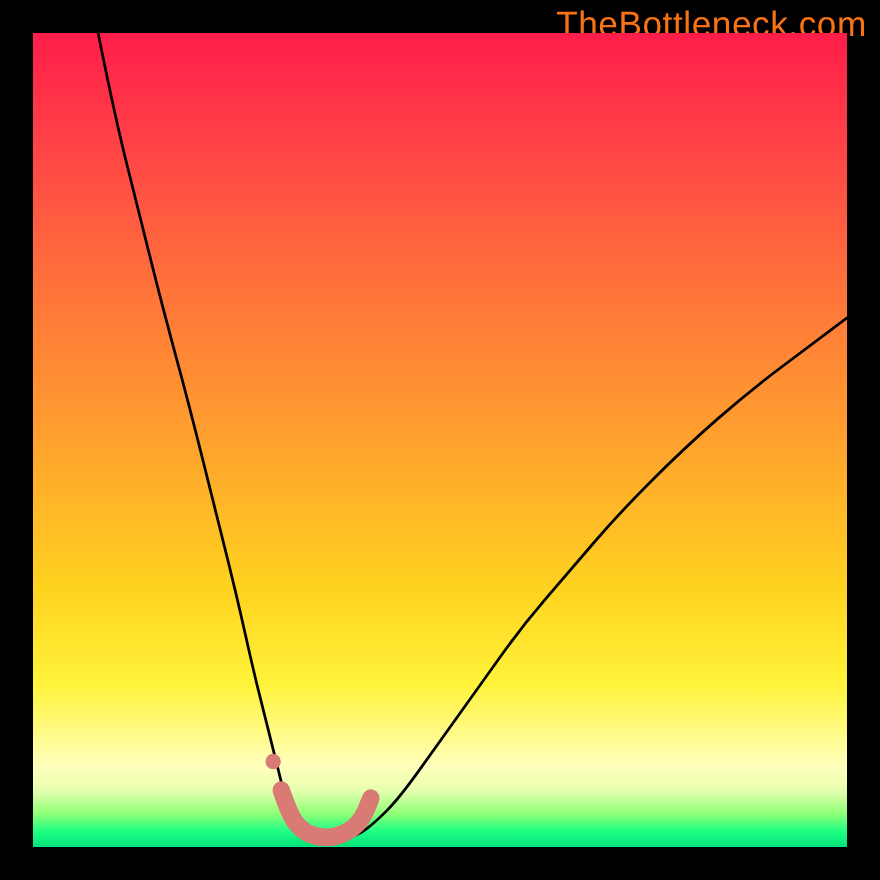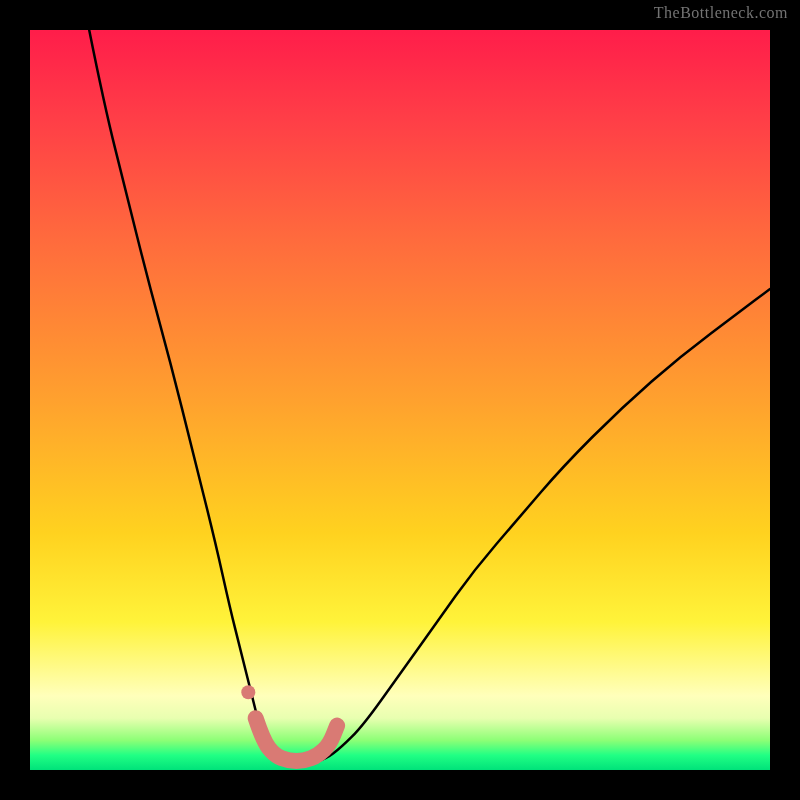--- a/index.html
+++ b/index.html
@@ -39,25 +39,24 @@
       #e8ffb0 93%,
       #8cff76 96%,
       #21ff84 98%,
       #00e27a 100%
     );
   }
   .watermark {
     position: absolute;
     top: 4px;
     right: 12px;
-    color: #737373;
-    font-size: 16px;
+    color: #f97316;
+    font-size: 32px;
     letter-spacing: 0.5px;
     user-select: none;
-    font-family: Liberation Serif, serif;
   }
   svg.curve {
     position: absolute;
     left: 0;
     top: 0;
     width: 740px;
     height: 740px;
     overflow: visible;
   }
 </style>

